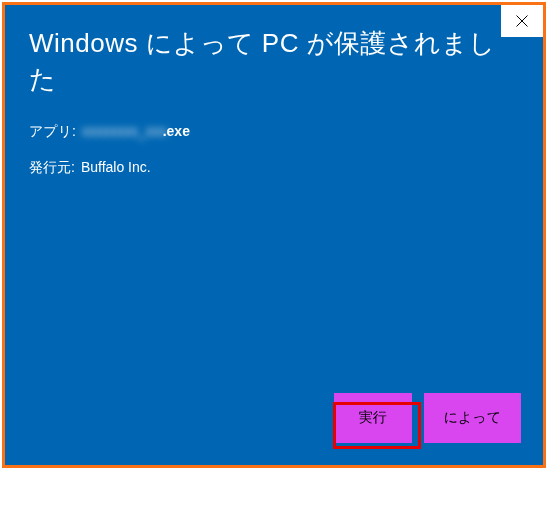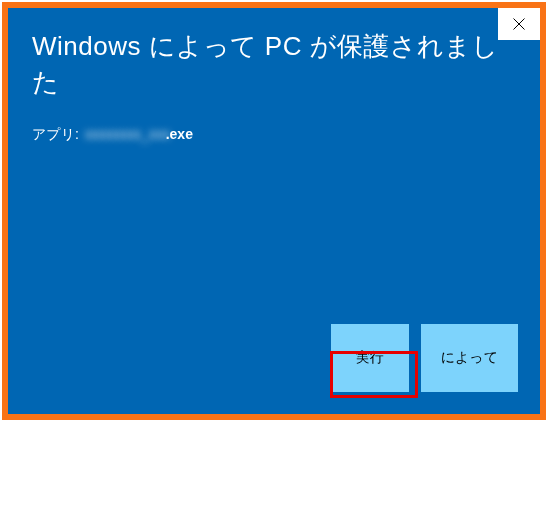--- a/index.html
+++ b/index.html
@@ -12,23 +12,23 @@
       height: 507px;
       background: #fff;
       font-family: "Yu Gothic UI", "Segoe UI", Meiryo, sans-serif;
       position: relative;
     }
     .dialog {
       position: absolute;
       top: 2px;
       left: 2px;
       width: 544px;
-      height: 418px;
+      height: 466px;
       background: #0066b3;
-      border: 6px solid #f97316;
+      border: 3px solid #f97316;
     }
     .close-button {
       position: absolute;
       top: 0;
       right: 0;
       width: 42px;
       height: 32px;
       background: #fff;
       display: flex;
       align-items: center;
@@ -81,24 +81,24 @@
       font-weight: bold;
     }
     .buttons {
       position: absolute;
       bottom: 22px;
       right: 22px;
       display: flex;
       gap: 12px;
     }
     .btn {
-      background: #7dd3fc;
+      background: #d946ef;
       color: #000;
       border: none;
-      padding: 25px 20px;
+      padding: 16px 20px;
       font-size: 14px;
       font-family: inherit;
       cursor: pointer;
       min-width: 78px;
     }
     .highlight-box {
       position: absolute;
       border: 3px solid #e60000;
       pointer-events: none;
     }
@@ -117,20 +117,24 @@
   <div class="content">
     <h1 class="title">Windows によって PC が保護されました</h1>
 
     <div class="info-rows">
       <div class="info-row">
         <span class="info-label">アプリ:</span>
         <span>
           <span class="info-value blurred">xxxxxxxx_xxx</span><span class="info-value suffix">.exe</span>
         </span>
       </div>
+      <div class="info-row">
+        <span class="info-label">発行元:</span>
+        <span class="info-value">Buffalo Inc.</span>
+      </div>
     </div>
   </div>
 
   <div class="buttons">
     <button class="btn">実行</button>
     <button class="btn">によって</button>
   </div>
 
   <div class="highlight-box" style="bottom:16px; right:122px; width:88px; height:47px;"></div>
 </div>

